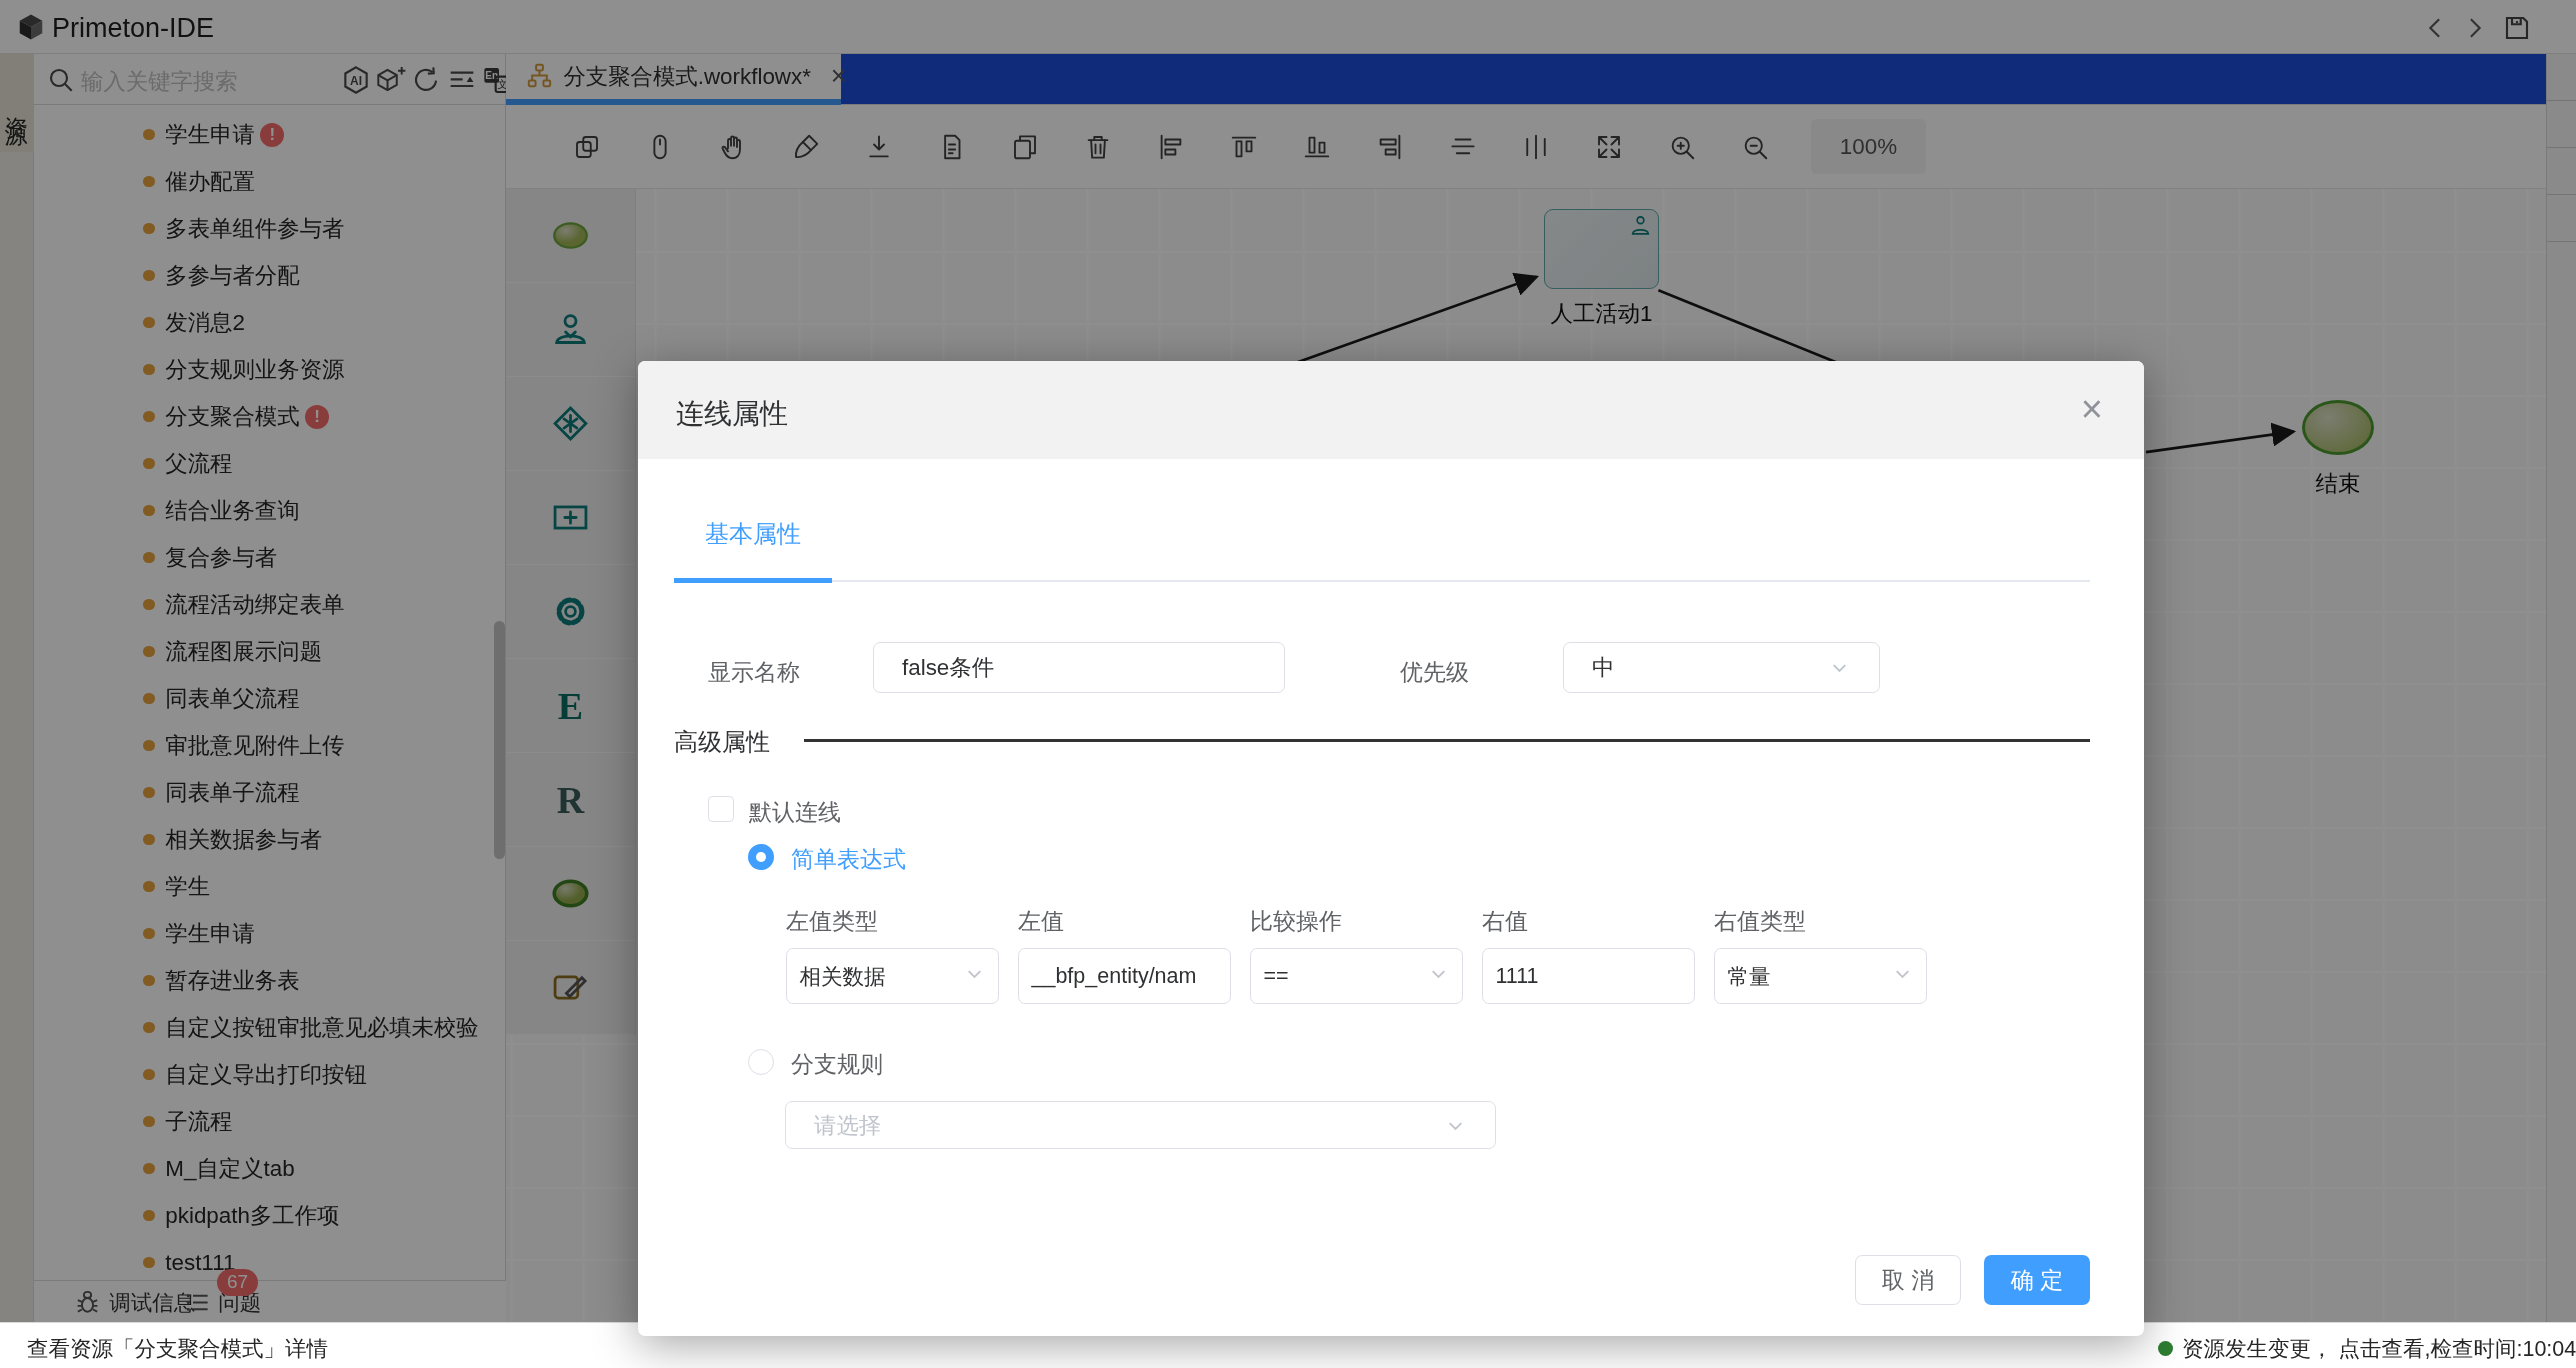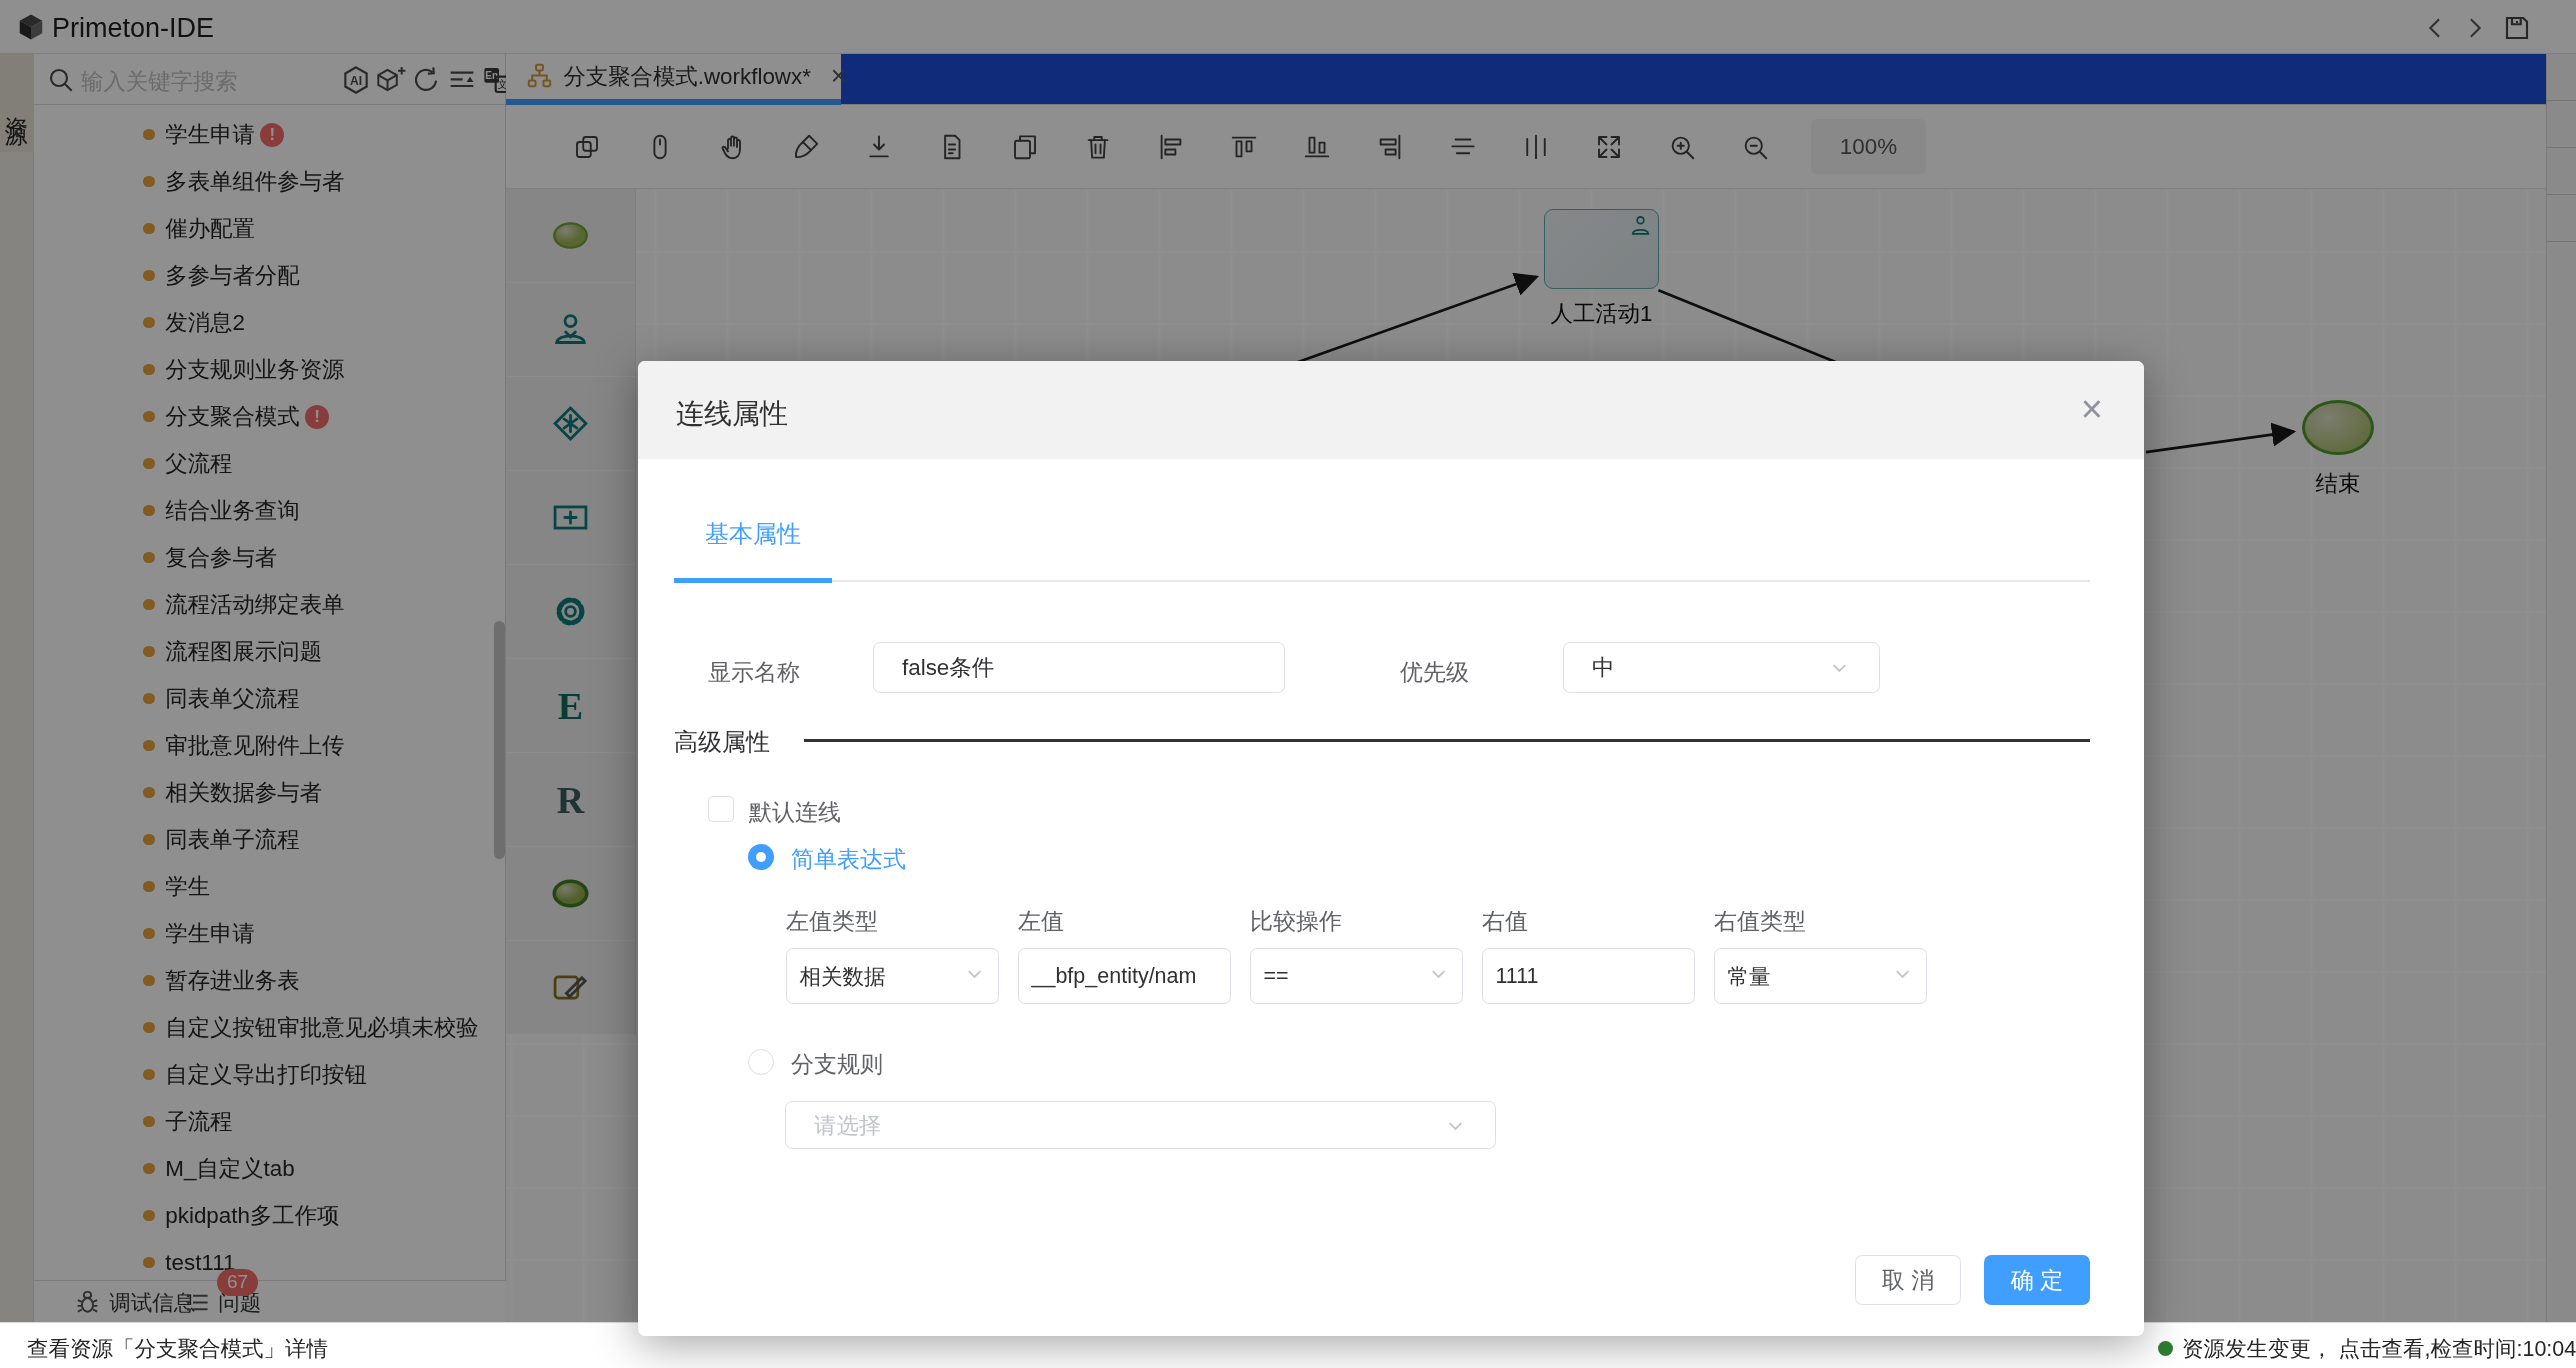--- a/index.html
+++ b/index.html
@@ -193,26 +193,26 @@
   </div>
 
   <div class="abs" id="tree">
     <div class="tree-item">
         <span class="dot"></span>
         <span>学生申请</span>
         <span class="err">!</span>
       </div>
       <div class="tree-item">
         <span class="dot"></span>
+        <span>催办配置</span>
+
+      </div>
+      <div class="tree-item">
+        <span class="dot"></span>
         <span>多表单组件参与者</span>
-
-      </div>
-      <div class="tree-item">
-        <span class="dot"></span>
-        <span>催办配置</span>
 
       </div>
       <div class="tree-item">
         <span class="dot"></span>
         <span>多参与者分配</span>
 
       </div>
       <div class="tree-item">
         <span class="dot"></span>
         <span>发消息2</span>
@@ -258,26 +258,26 @@
         <span>同表单父流程</span>
 
       </div>
       <div class="tree-item">
         <span class="dot"></span>
         <span>审批意见附件上传</span>
 
       </div>
       <div class="tree-item">
         <span class="dot"></span>
+        <span>同表单子流程</span>
+
+      </div>
+      <div class="tree-item">
+        <span class="dot"></span>
         <span>相关数据参与者</span>
-
-      </div>
-      <div class="tree-item">
-        <span class="dot"></span>
-        <span>同表单子流程</span>
 
       </div>
       <div class="tree-item">
         <span class="dot"></span>
         <span>学生</span>
 
       </div>
       <div class="tree-item">
         <span class="dot"></span>
         <span>学生申请</span>

